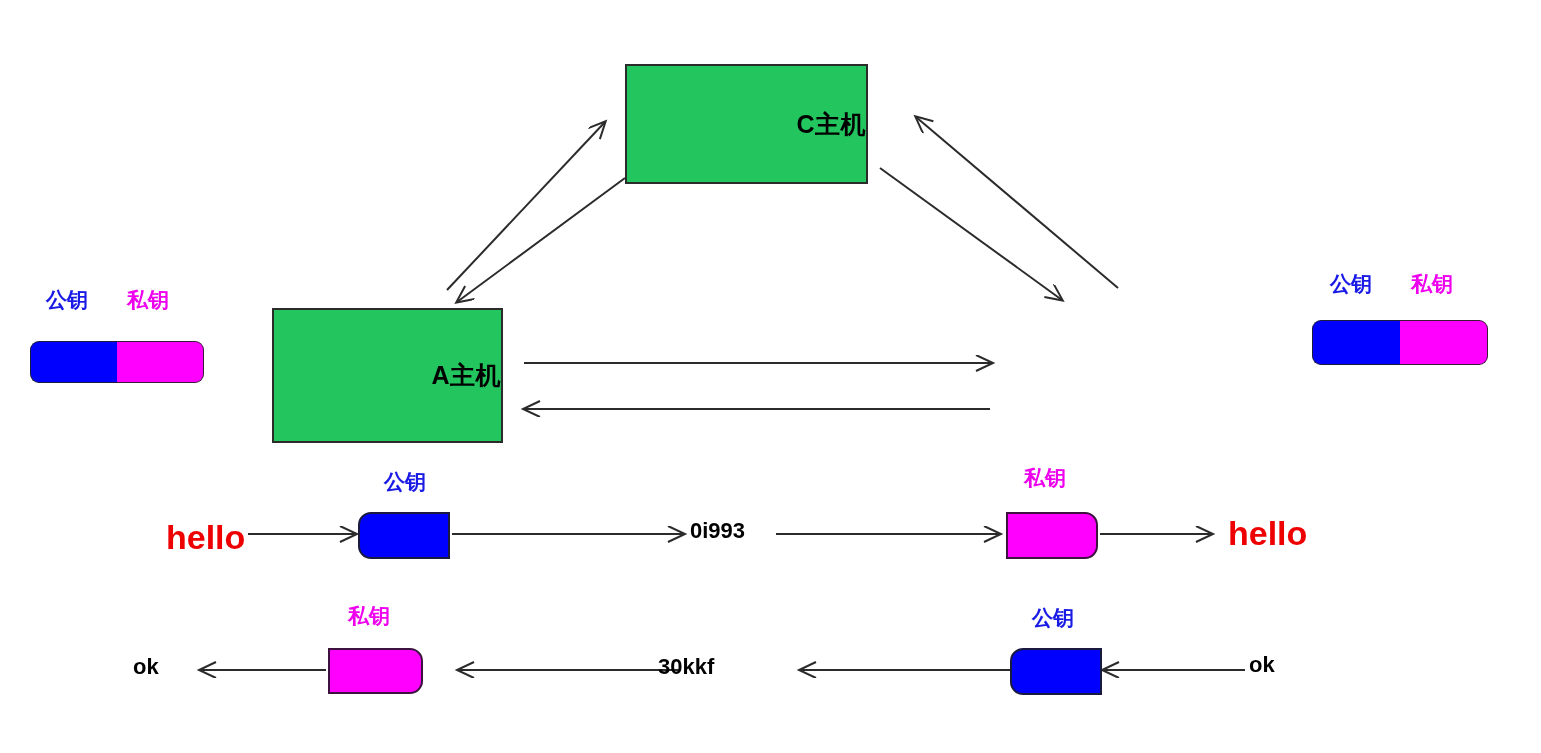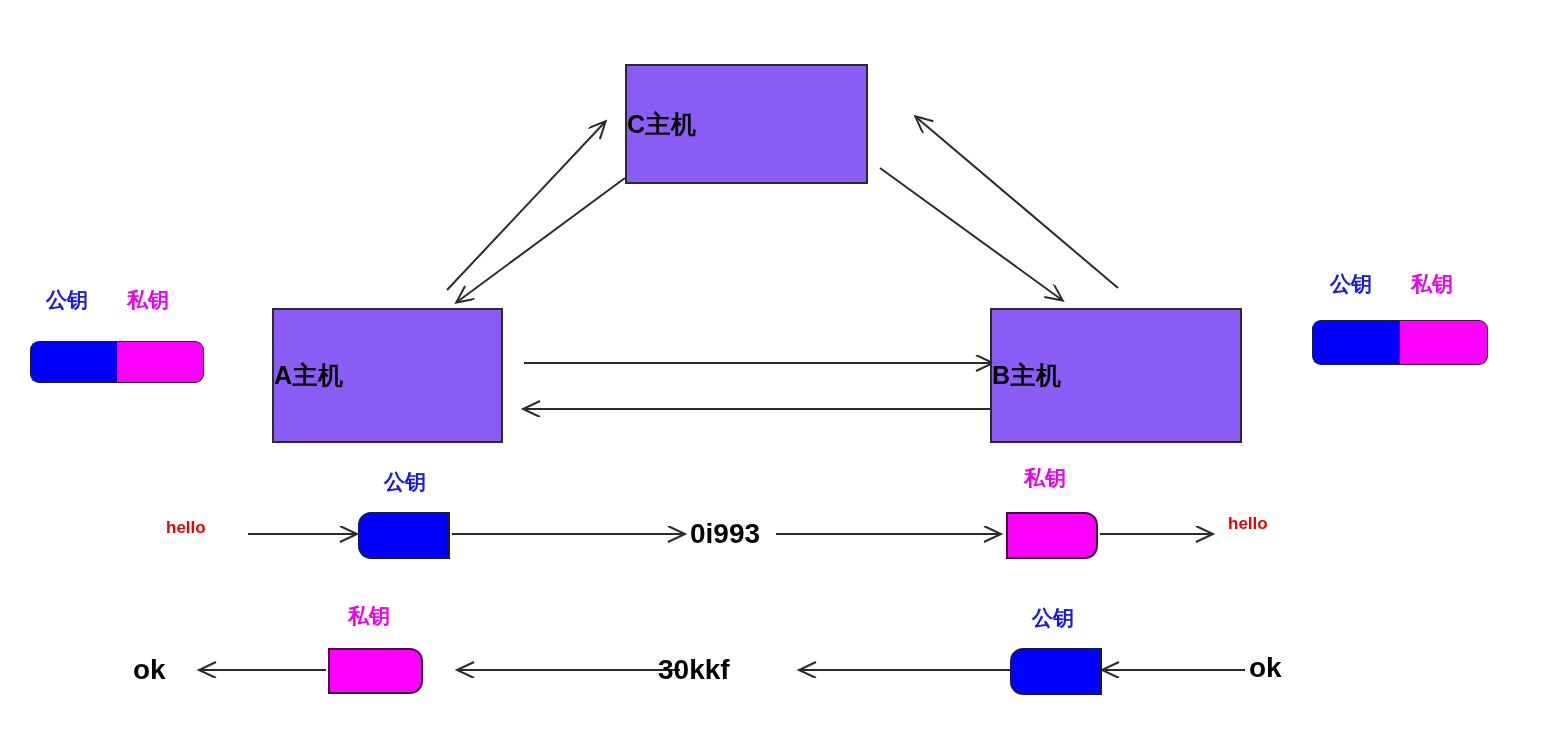--- a/index.html
+++ b/index.html
@@ -8,24 +8,24 @@
     background:#ffffff;
     font-family:"Liberation Sans","DejaVu Sans",sans-serif;
     position:relative;
     overflow:hidden;
   }
   #stage{position:absolute;left:0;top:0;width:1541px;height:753px;}
   svg.layer{position:absolute;left:0;top:0;width:1541px;height:753px;pointer-events:none;}
 
   .host-box{
     position:absolute;
-    background:#8b5cf6;
+    background:#22c55e;
     border:2px solid #2b2b2b;
     box-sizing:border-box;
-    display:flex;align-items:center;justify-content:flex-start;
+    display:flex;align-items:center;justify-content:flex-end;
   }
   .host-label{
     font-size:25px;font-weight:bold;color:#000000;
     letter-spacing:0.5px;white-space:nowrap;
   }
 
   .keypair{position:absolute;display:flex;}
   .keypair .half{height:100%;box-sizing:border-box;}
   .keypair .pub{background:#0000ff;border:1.5px solid #1b1b3a;border-right:none;
     border-top-left-radius:9px;border-bottom-left-radius:9px;}
@@ -36,22 +36,22 @@
   .keyblock.blue{background:#0000ff;border:2px solid #1a1a40;}
   .keyblock.magenta{background:#ff00ff;border:2px solid #3d1240;}
   .round-left{border-top-left-radius:13px;border-bottom-left-radius:13px;}
   .round-right{border-top-right-radius:13px;border-bottom-right-radius:13px;}
 
   .tag{position:absolute;font-size:21px;font-weight:bold;white-space:nowrap;}
   .tag.pub{color:#1a1ae6;}
   .tag.priv{color:#ee00ee;}
 
   .txt{position:absolute;font-weight:bold;white-space:nowrap;}
-  .txt.red{color:#ee0000;font-size:17px;}
-  .txt.black{color:#000000;font-size:28px;}
+  .txt.red{color:#ee0000;font-size:34px;}
+  .txt.black{color:#000000;font-size:22px;}
 </style>
 </head>
 <body>
 
 <div id="stage">
 
   <svg class="layer" viewBox="0 0 1541 753">
     <defs>
       <marker id="ah" markerWidth="22" markerHeight="22" refX="18" refY="8" orient="auto" markerUnits="userSpaceOnUse">
         <path d="M2,0 L19,8 L2,16" fill="none" stroke="#2b2b2b" stroke-width="2"></path>
@@ -84,23 +84,20 @@
   </svg>
 
   <div class="host-box" style="left:625px;top:64px;width:243px;height:120px;">
     <span class="host-label">C主机</span>
   </div>
 
   <div class="host-box" style="left:272px;top:308px;width:231px;height:135px;">
     <span class="host-label">A主机</span>
   </div>
 
-  <div class="host-box" style="left:990px;top:308px;width:252px;height:135px;">
-    <span class="host-label">B主机</span>
-  </div>
 
   <span class="tag pub" style="left:46px;top:286px;">公钥</span>
   <span class="tag priv" style="left:127px;top:286px;">私钥</span>
   <div class="keypair" style="left:30px;top:341px;width:174px;height:42px;">
     <div class="half pub" style="width:50%;"></div>
     <div class="half priv" style="width:50%;"></div>
   </div>
 
   <span class="tag pub" style="left:1330px;top:270px;">公钥</span>
   <span class="tag priv" style="left:1411px;top:270px;">私钥</span>

